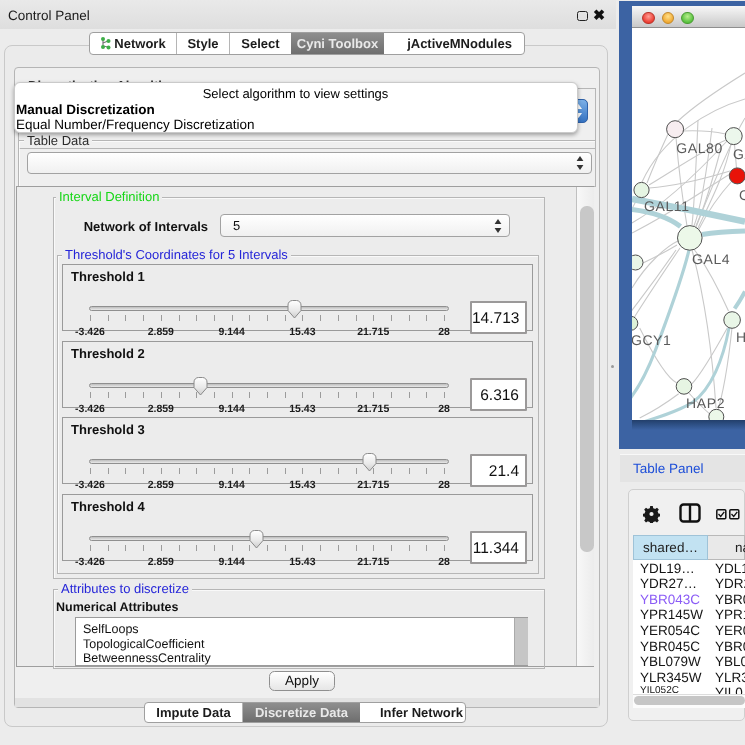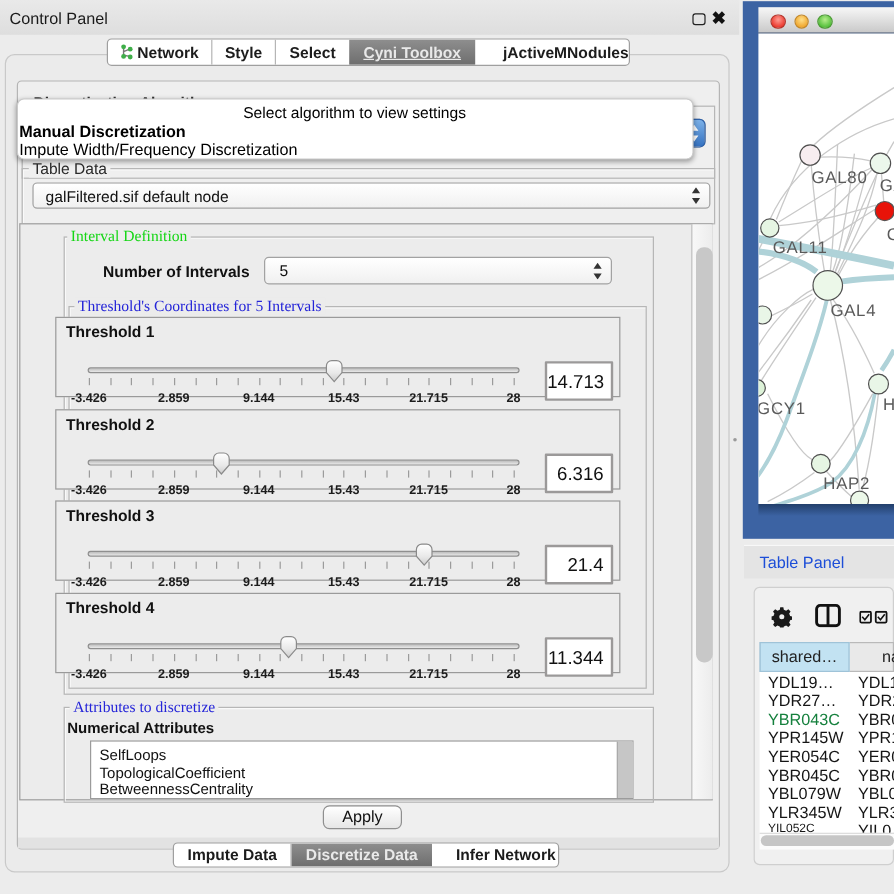--- a/index.html
+++ b/index.html
@@ -1,35 +1,35 @@
 <!DOCTYPE html>
 <html><head>
 <meta charset="utf-8">
 <style>
 html,body{margin:0;padding:0;}
 body{width:745px;height:745px;position:relative;overflow:hidden;
   background:#ececec;font-family:"Liberation Sans",sans-serif;
   -webkit-font-smoothing:antialiased;text-rendering:geometricPrecision;}
 .abs{position:absolute;}
-.grouptitle{position:absolute;font-size:13px;line-height:14px;padding:0 3px;white-space:nowrap;font-family:Liberation Serif, serif;}
+.grouptitle{position:absolute;font-size:13px;line-height:14px;padding:0 3px;white-space:nowrap;}
 .etched{border:1px solid #b6b6b6;box-shadow:inset 1px 1px 0 rgba(255,255,255,.7);}
 .seg{display:inline-block;height:100%;text-align:center;box-sizing:border-box;
   font-size:13px;font-weight:bold;color:#1c1c1c;}
 .combo{position:absolute;background:linear-gradient(#ffffff,#f0f0f0);
   border:1px solid #a2a2a2;border-radius:4px;box-sizing:border-box;
   font-size:13px;color:#111;}
 .carets{position:absolute;right:7px;top:50%;margin-top:-7px;width:8px;height:14px;}
 .tickrow{position:absolute;height:6px;}
 .tick{position:absolute;top:0;width:1px;height:6px;background:#9b9b9b;}
 .slabel{position:absolute;font-size:10.5px;font-weight:bold;color:#1c1c1c;
   text-align:center;width:50px;margin-left:-25px;white-space:nowrap;}
 .valbox{position:absolute;left:407px;top:36px;width:57px;height:33px;background:#fff;
   border:2px solid #9b9999;border-radius:1px;box-sizing:border-box;
   font-size:15.5px;color:#111;text-align:right;line-height:31px;padding-right:6px;}
-.thbox{position:absolute;left:46px;width:471px;height:67px;border:1px solid #9a9a9a;
+.thbox{position:absolute;left:62px;width:471px;height:67px;border:1px solid #9a9a9a;
   box-sizing:border-box;background:#ececec;}
 .thlabel{position:absolute;left:8px;top:4px;font-size:13px;font-weight:bold;color:#111;}
 .track{position:absolute;left:26px;top:41px;width:360px;height:5px;border-radius:3px;
   border:1px solid #8f8f8f;background:linear-gradient(#bdbdbd,#e9e9e9);box-sizing:border-box;}
 .thumb{position:absolute;top:34px;width:17px;height:21px;}
 </style>
 </head>
 <body>
 
 <div class="abs" style="left:0;top:0;width:616px;height:29px;background:linear-gradient(#e9e9e9,#dedede);"></div>
@@ -40,21 +40,21 @@
 <div class="abs" style="left:4px;top:45px;width:604px;height:682px;background:#ebebeb;border:1px solid #c9c9c9;border-radius:8px;box-sizing:border-box;"></div>
 
 <div class="abs" style="left:89px;top:32px;width:436px;height:23px;background:#fff;border:1px solid #9f9f9f;border-radius:4px;box-sizing:border-box;overflow:hidden;white-space:nowrap;font-size:0;">
   <div class="seg" style="width:87px;line-height:21px;border-right:1px solid #b5b5b5;">
     <svg width="11" height="15" viewBox="0 0 11 15" style="vertical-align:-3px;margin-right:3px;">
       <path d="M3 3 L3 12 M3 7 L8 5 M3 10 L8 11" stroke="#777" stroke-width="1.2" fill="none"></path>
       <circle cx="3" cy="3" r="2" fill="#3fae49"></circle>
         <circle cx="8.5" cy="5" r="2" fill="#3fae49"></circle>
       <circle cx="3" cy="11" r="2" fill="#3fae49"></circle>
         <circle cx="8.5" cy="11.5" r="2" fill="#3fae49"></circle>
-    </svg>Network</div><div class="seg" style="width:53px;line-height:21px;border-right:1px solid #b5b5b5;">Style</div><div class="seg" style="width:61px;line-height:21px;">Select</div><div class="seg" style="width:105px;line-height:21px;background:linear-gradient(#8e8e8e,#6e6e6e);color:#e9e9e9;text-decoration:underline;">Cyni Toolbox</div><div class="seg" style="width:151px;line-height:21px;">jActiveMNodules</div>
+    </svg>Network</div><div class="seg" style="width:53px;line-height:21px;border-right:1px solid #b5b5b5;">Style</div><div class="seg" style="width:61px;line-height:21px;">Select</div><div class="seg" style="width:93px;line-height:21px;background:linear-gradient(#8e8e8e,#6e6e6e);color:#e9e9e9;">Cyni Toolbox</div><div class="seg" style="width:151px;line-height:21px;">jActiveMNodules</div>
 </div>
 
 <div class="abs" style="left:14px;top:67px;width:586px;height:641px;background:#efefef;border:1px solid #b5b5b5;border-radius:4px;box-sizing:border-box;"></div>
 <div class="abs" style="left:15px;top:698px;width:584px;height:9px;background:#e2e2e2;"></div>
 
 <div class="abs" style="left:18px;top:88px;width:576px;height:59px;" class-x="etched">
     <div style="width:100%;height:100%;border:1px solid #b6b6b6;"></div>
   </div>
 <div class="abs" style="left:25px;top:78px;font-size:13px;font-weight:bold;color:#333;background:#efefef;padding:0 3px;">Discretization Algorithm</div>
 
@@ -62,37 +62,36 @@
 <div class="abs" style="left:569px;top:99px;width:19px;height:24px;border-radius:5px;background:linear-gradient(#7cb1e8,#3572c1);border:1px solid #2e62ab;box-sizing:border-box;">
   <svg width="17" height="22" viewBox="0 0 17 22">
       <path d="M8.5 4 L12 9 L5 9 Z" fill="#fff"></path>
       <path d="M8.5 18 L12 13 L5 13 Z" fill="#fff"></path>
     </svg>
 </div>
 
 <div class="abs etched" style="left:18px;top:140px;width:576px;height:45px;"></div>
 <div class="abs" style="left:24px;top:133px;font-size:13px;color:#2b2b2b;background:#efefef;padding:0 3px;">Table Data</div>
 <div class="combo" style="left:27px;top:152px;width:565px;height:22px;line-height:21px;">
-  <span style="padding-left:10px;">galFiltered.sif default node</span>
   <svg class="carets" width="8" height="14" viewBox="0 0 8 14">
       <path d="M4 0 L7.4 5 L0.6 5 Z" fill="#333"></path>
       <path d="M4 14 L7.4 9 L0.6 9 Z" fill="#333"></path>
     </svg>
 </div>
 
 <div class="abs" style="left:16px;top:186px;width:578px;height:481px;background:#ececec;border:1px solid #9e9e9e;box-sizing:border-box;overflow:hidden;">
 </div>
 
 <div class="abs" style="left:576px;top:187px;width:17px;height:479px;background:linear-gradient(to right,#f8f8f8,#ececec);border-left:1px solid #c0c0c0;"></div>
 <div class="abs" style="left:580px;top:206px;width:13.5px;height:346px;background:#c8c8c8;border-radius:6.5px;"></div>
 
 <div class="abs etched" style="left:53px;top:197px;width:490px;height:380px;"></div>
 <div class="grouptitle" style="left:56px;top:190px;color:#15d615;background:#ececec;">Interval Definition</div>
 
-<div class="abs" style="left:64px;top:219px;width:144px;text-align:right;font-size:13px;font-weight:bold;color:#111;">Number of Intervals</div>
+<div class="abs" style="left:64px;top:219px;width:144px;text-align:right;font-size:13px;font-weight:bold;color:#111;">Network of Intervals</div>
 <div class="combo" style="left:220px;top:214px;width:290px;height:23px;line-height:21px;">
   <span style="padding-left:12px;">5</span>
   <svg class="carets" width="8" height="14" viewBox="0 0 8 14">
       <path d="M4 0 L7.4 5 L0.6 5 Z" fill="#333"></path>
       <path d="M4 14 L7.4 9 L0.6 9 Z" fill="#333"></path>
     </svg>
 </div>
 
 <div class="abs etched" style="left:57px;top:255px;width:480px;height:317px;"></div>
 <div class="grouptitle" style="left:62px;top:248px;color:#2525d8;background:#ececec;">Threshold's Coordinates for 5 Intervals</div>
@@ -265,21 +264,21 @@
 
 <div class="abs" style="left:269px;top:671px;width:66px;height:20px;background:linear-gradient(#ffffff,#e6e6e6);border:1px solid #8f8f8f;border-radius:5.5px;box-sizing:border-box;text-align:center;font-size:13.5px;line-height:18px;color:#111;">Apply</div>
 
 <div class="abs" style="left:144px;top:702px;width:322px;height:21px;background:#fff;border:1px solid #9f9f9f;border-radius:4px;box-sizing:border-box;overflow:hidden;white-space:nowrap;font-size:0;">
   <div class="seg" style="width:98px;line-height:19px;border-right:1px solid #b5b5b5;">Impute Data</div><div class="seg" style="width:117px;line-height:19px;background:linear-gradient(#8e8e8e,#6e6e6e);color:#e9e9e9;">Discretize Data</div><div class="seg" style="width:123px;line-height:19px;">Infer Network</div>
 </div>
 
 <div class="abs" style="left:13.5px;top:82px;width:564.5px;height:51px;background:#fff;border:1px solid #cacaca;border-radius:6px;box-sizing:border-box;box-shadow:0 2px 4px rgba(0,0,0,.35);"></div>
 <div class="abs" style="left:13.5px;top:86px;width:564px;text-align:center;font-size:13px;color:#000000;">Select algorithm to view settings</div>
 <div class="abs" style="left:16px;top:102px;font-size:13.5px;font-weight:bold;color:#000;">Manual Discretization</div>
-<div class="abs" style="left:16px;top:116.5px;font-size:13.5px;color:#000;">Impute Width/Frequency Discretization</div>
+<div class="abs" style="left:16px;top:116.5px;font-size:13.5px;color:#000;">Equal Number/Frequency Discretization</div>
 
 <div class="abs" style="left:619px;top:1px;width:126px;height:448px;background:#3c63a3;"></div>
 <div class="abs" style="left:632px;top:6px;width:113px;height:22px;background:linear-gradient(#f7f7f7,#c9c9c9);border-bottom:1px solid #8f8f8f;box-sizing:border-box;">
   <div style="position:absolute;left:10.2px;top:5.5px;width:10.6px;height:10.6px;border-radius:50%;background:radial-gradient(circle at 50% 35%,#ff9d94,#ec3d32 70%);border:0.5px solid #b5352c;"></div>
   <div style="position:absolute;left:29.7px;top:5.5px;width:10.6px;height:10.6px;border-radius:50%;background:radial-gradient(circle at 50% 35%,#ffe08a,#f0a932 70%);border:0.5px solid #c2882a;"></div>
   <div style="position:absolute;left:49.2px;top:5.5px;width:10.6px;height:10.6px;border-radius:50%;background:radial-gradient(circle at 50% 35%,#b7ed8d,#57c13e 70%);border:0.5px solid #4a9a33;"></div>
 </div>
 
 <div class="abs" style="left:632px;top:28px;width:113px;height:392px;background:#fff;overflow:hidden;">
 <svg width="113" height="392" viewBox="0 0 113 392" style="position:absolute;left:0;top:0;">
@@ -373,21 +372,21 @@
 
 <div class="abs" style="left:633px;top:535px;width:112px;height:25px;background:#e9e9e9;border:1px solid #b9b9b9;box-sizing:border-box;"></div>
 <div class="abs" style="left:633px;top:535px;width:75px;height:25px;background:#c2e2f2;border:1px solid #9fc3d8;box-sizing:border-box;text-align:center;font-size:13.5px;color:#222;line-height:23px;">shared…</div>
 <div class="abs" style="left:735px;top:540px;font-size:13.5px;color:#222;">na</div>
 
 <div class="abs" style="left:633px;top:560px;width:112px;height:134px;background:#fff;overflow:hidden;"></div>
 <div class="abs" style="left:640px;top:560.5px;font-size:13.5px;color:#151515;white-space:nowrap;">YDL19…</div>
 <div class="abs" style="left:715px;top:560.5px;font-size:13.5px;color:#151515;white-space:nowrap;">YDL1</div>
 <div class="abs" style="left:640px;top:576.1px;font-size:13.5px;color:#151515;white-space:nowrap;">YDR27…</div>
 <div class="abs" style="left:715px;top:576.1px;font-size:13.5px;color:#151515;white-space:nowrap;">YDR2</div>
-<div class="abs" style="left:640px;top:591.7px;font-size:13.5px;color:#15803d;white-space:nowrap;text-align:right;">YBR043C</div>
+<div class="abs" style="left:640px;top:591.7px;font-size:13.5px;color:#8b5cf6;white-space:nowrap;text-align:right;">YBR043C</div>
 <div class="abs" style="left:715px;top:591.7px;font-size:13.5px;color:#151515;white-space:nowrap;">YBR0</div>
 <div class="abs" style="left:640px;top:607.3px;font-size:13.5px;color:#151515;white-space:nowrap;">YPR145W</div>
 <div class="abs" style="left:715px;top:607.3px;font-size:13.5px;color:#151515;white-space:nowrap;">YPR1</div>
 <div class="abs" style="left:640px;top:622.9px;font-size:13.5px;color:#151515;white-space:nowrap;">YER054C</div>
 <div class="abs" style="left:715px;top:622.9px;font-size:13.5px;color:#151515;white-space:nowrap;">YER0</div>
 <div class="abs" style="left:640px;top:638.5px;font-size:13.5px;color:#151515;white-space:nowrap;">YBR045C</div>
 <div class="abs" style="left:715px;top:638.5px;font-size:13.5px;color:#151515;white-space:nowrap;">YBR0</div>
 <div class="abs" style="left:640px;top:654.1px;font-size:13.5px;color:#151515;white-space:nowrap;">YBL079W</div>
 <div class="abs" style="left:715px;top:654.1px;font-size:13.5px;color:#151515;white-space:nowrap;">YBL0</div>
 <div class="abs" style="left:640px;top:669.7px;font-size:13.5px;color:#151515;white-space:nowrap;">YLR345W</div>

